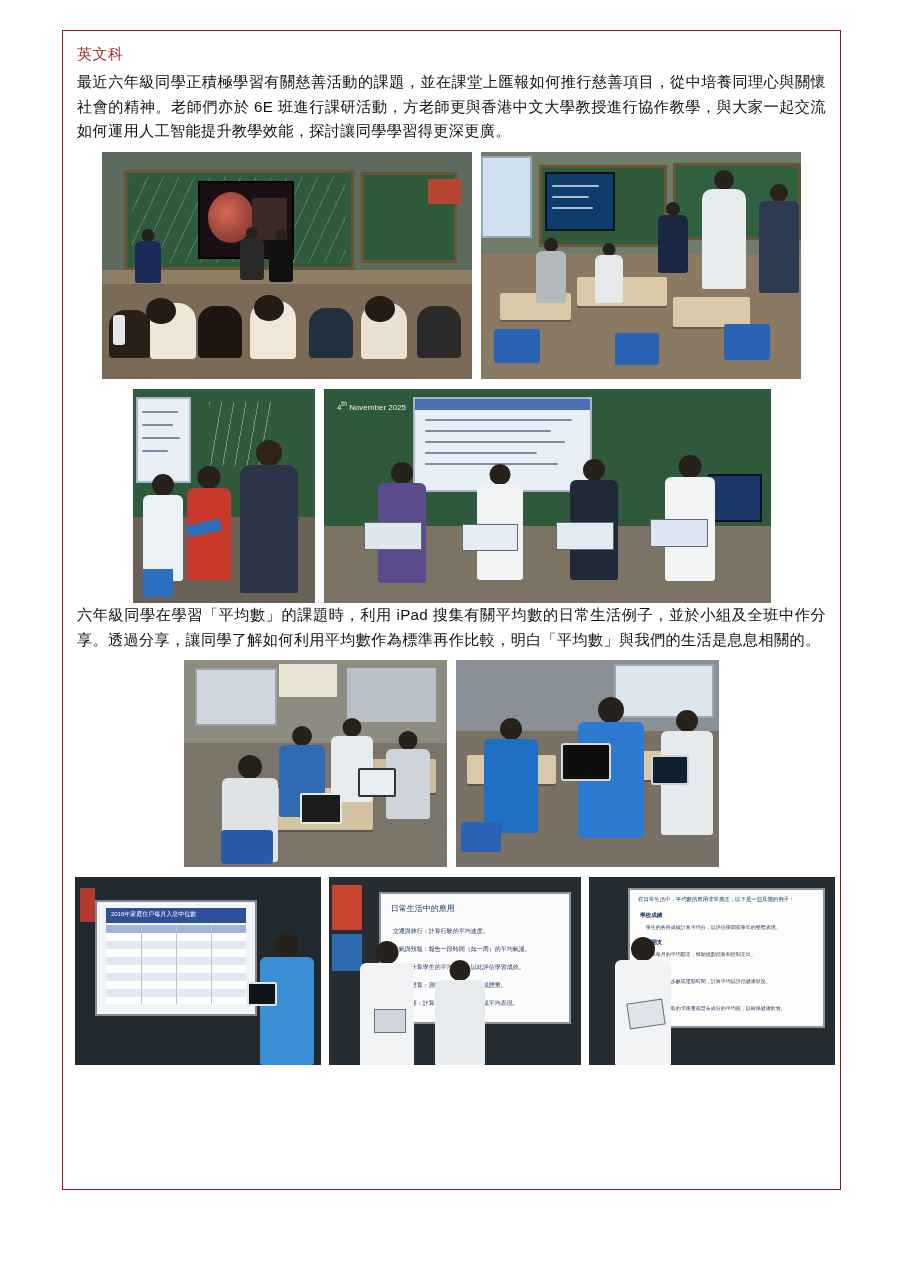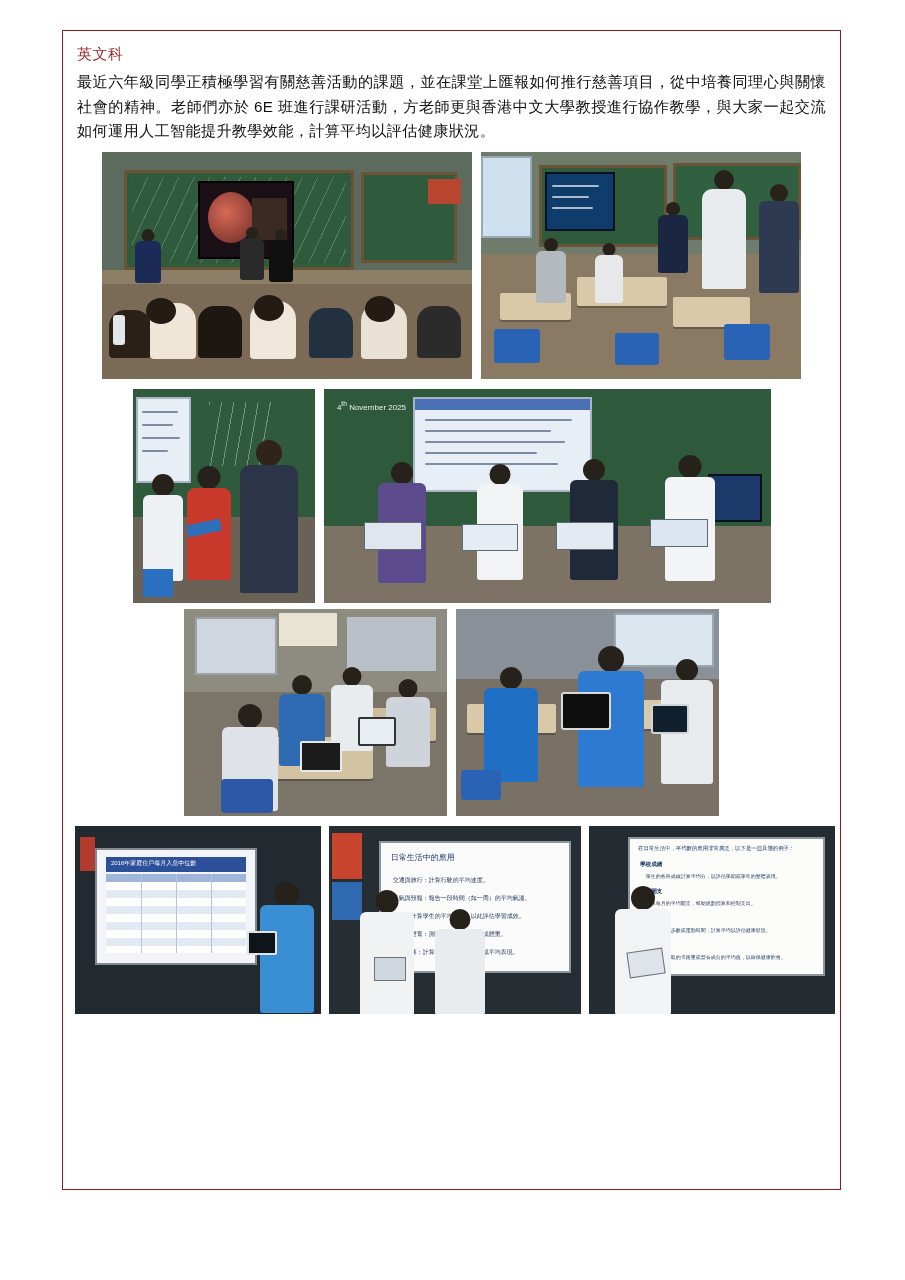--- a/index.html
+++ b/index.html
@@ -140,21 +140,21 @@
   }
 </style>
 </head>
 <body>
 
 <div class="page">
   <div class="content-frame">
     <div class="inner">
 
       <div class="section-title">英文科</div>
-      <div class="para">最近六年級同學正積極學習有關慈善活動的課題，並在課堂上匯報如何推行慈善項目，從中培養同理心與關懷社會的精神。老師們亦於 6E 班進行課研活動，方老師更與香港中文大學教授進行協作教學，與大家一起交流如何運用人工智能提升教學效能，計算平均以評估健康狀況。</div>
+      <div class="para">最近六年級同學正積極學習有關慈善活動的課題，並在課堂上匯報如何推行慈善項目，從中培養同理心與關懷社會的精神。老師們亦於 6E 班進行課研活動，方老師更與香港中文大學教授進行協作教學，與大家一起交流如何運用人工智能提升教學效能，探討讓同學學習得更深更廣。</div>
 
       <div class="photo-row">
 
         <div class="photo" style="width:370px;height:227px;background:#2b3138;">
           <div style="position:absolute;left:0;top:0;width:100%;height:58%;background:#5d6b5e;"></div>
           <div class="board" style="left:6%;top:8%;width:62%;height:44%;background:#2f5a3c;"></div>
           <div style="position:absolute;left:8%;top:11%;width:58%;height:38%;opacity:.25;
                       background:repeating-linear-gradient(115deg,#cfe0cf 0 1px,transparent 1px 14px);"></div>
           <div class="screen" style="left:26%;top:13%;width:26%;height:34%;background:#1a0f14;border-color:#000;">
             <div style="position:absolute;left:8%;top:12%;width:50%;height:70%;border-radius:50%;
@@ -296,20 +296,21 @@
           </div>
           <div style="position:absolute;left:52%;top:62%;width:56px;height:26px;background:#e3eaf2;border:1px solid #5c6b7a;"></div>
           <div class="person" style="left:74%;top:31%;width:16%;height:66%;">
             <div class="head" style="width:23px;height:23px;"></div>
             <div class="body" style="top:22px;width:50px;height:104px;background:#f2f4f6;"></div>
           </div>
           <div style="position:absolute;left:73%;top:61%;width:56px;height:26px;background:#dde6f0;border:1px solid #5c6b7a;"></div>
         </div>
       </div>
 
+      <div class="para">六年級同學在學習「平均數」的課題時，利用 iPad 搜集有關平均數的日常生活例子，並於小組及全班中作分享。透過分享，讓同學了解如何利用平均數作為標準再作比較，明白「平均數」與我們的生活是息息相關的。</div>
 
       <div class="photo-row" style="margin-top:6px;">
 
         <div class="photo" style="width:263px;height:207px;background:#6c6a63;">
           <div style="position:absolute;left:0;top:0;width:100%;height:40%;background:#8e8b80;"></div>
           <div style="position:absolute;left:4%;top:4%;width:30%;height:26%;background:#cfd6dd;border:2px solid #9aa3ab;"></div>
           <div style="position:absolute;left:36%;top:2%;width:22%;height:16%;background:#e8e3d2;"></div>
           <div style="position:absolute;left:62%;top:4%;width:34%;height:26%;background:#b9c0c7;"></div>
           <div style="position:absolute;left:0;top:40%;width:100%;height:60%;background:#7b7468;"></div>
           <div class="desk" style="left:16%;top:62%;width:56%;height:20%;background:#d3c3a2;"></div>

